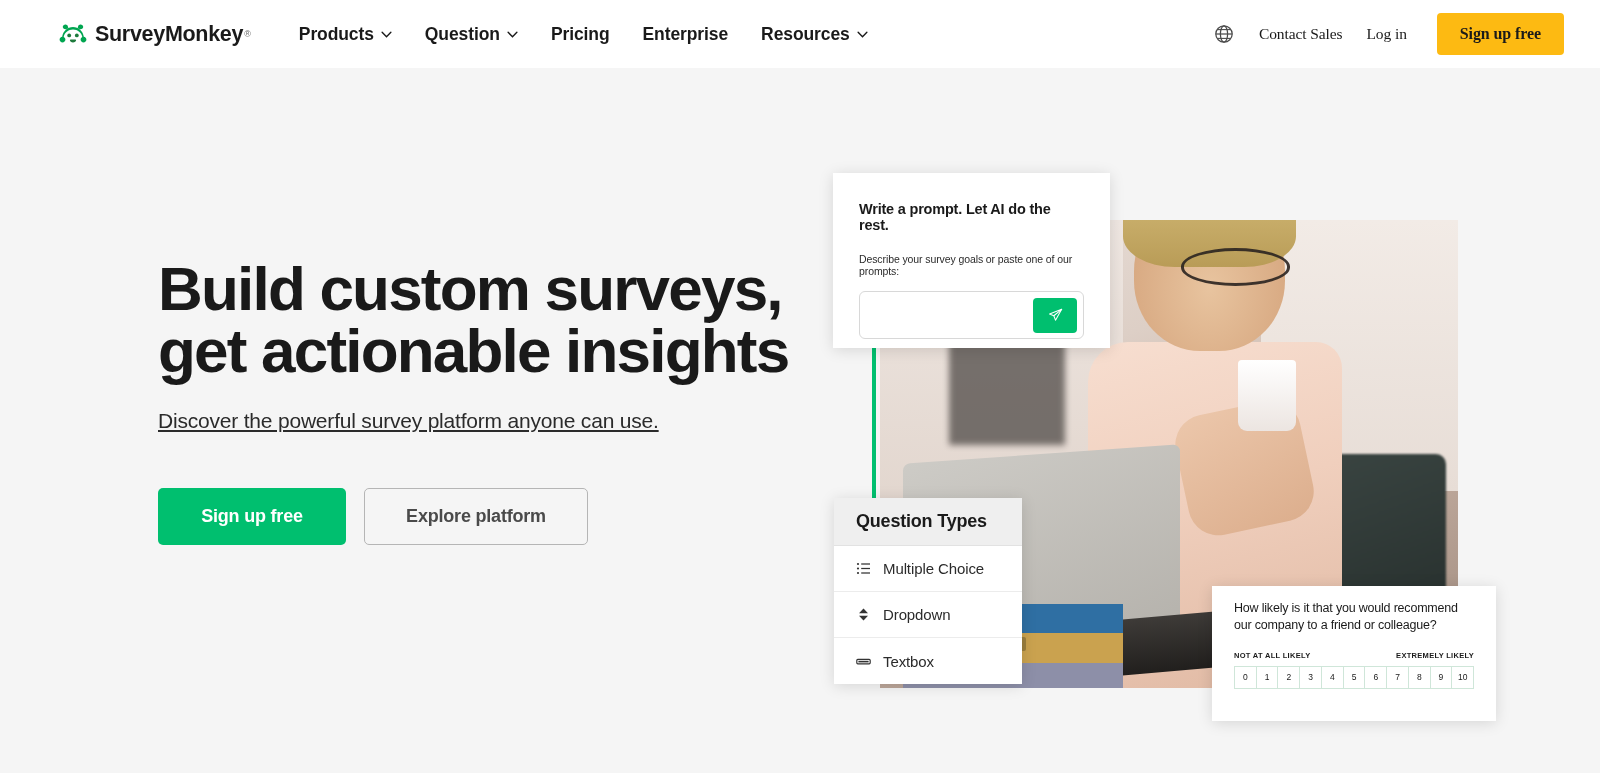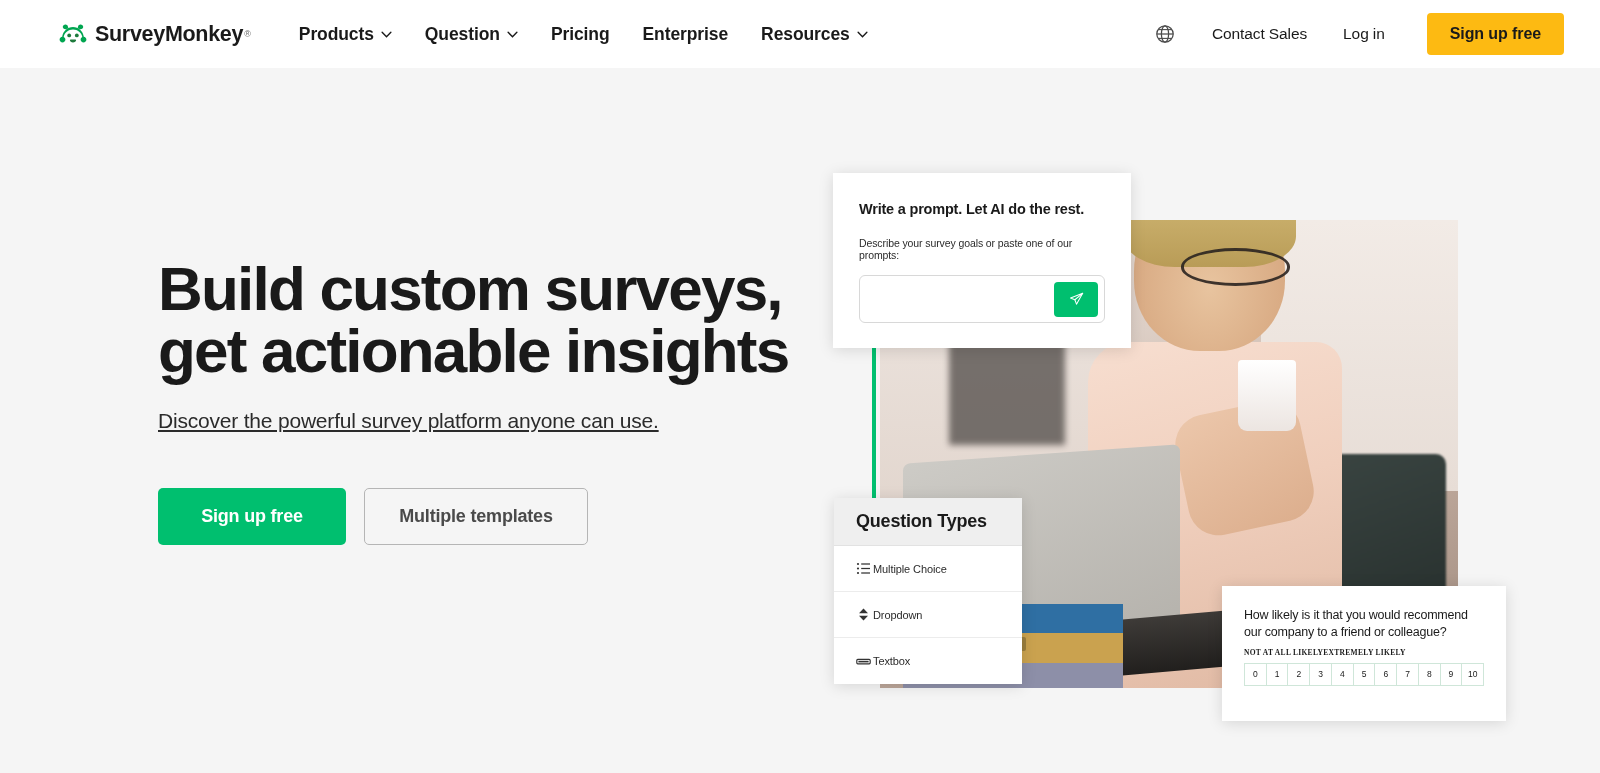--- a/index.html
+++ b/index.html
@@ -76,22 +76,23 @@
   }
   .chev {
     display: inline-block;
     width: 11px; height: 7px;
   }
   .chev svg { display:block; }
 
   .nav-right {
     display: flex;
     align-items: center;
-    gap: 16px;
+    gap: 4px;
     margin-right: 36px;
+    font-family: Liberation Serif, serif;
   }
   .globe-icon {
     width: 20px; height: 20px;
     margin-right: 21px;
     cursor: pointer;
     display: block;
   }
   .nav-util {
     font-size: 15.5px;
     color: #1a1a1a;
@@ -288,21 +289,21 @@
   
   .card {
     position: absolute;
     background: #ffffff;
     box-shadow: 0 2px 14px rgba(0,0,0,0.13);
   }
 
   .ai-card {
     left: -27px;
     top: -25px;
-    width: 298px;
+    width: 277px;
     height: 175px;
     padding: 28px 26px 0 26px;
     z-index: 20;
   }
   .ai-title {
     font-size: 14.5px;
     font-weight: 700;
     color: #1a1a1a;
     letter-spacing: -0.2px;
   }
@@ -357,55 +358,55 @@
     padding: 13px 22px;
     font-size: 18px;
     font-weight: 700;
     color: #1a1a1a;
     letter-spacing: -0.2px;
     border-bottom: 1px solid #e2e2e2;
   }
   .qt-item {
     display: flex;
     align-items: center;
-    gap: 2px;
+    gap: 12px;
     padding: 0 22px;
     height: 46px;
-    font-size: 11px;
+    font-size: 15px;
     color: #2b2b2b;
     border-bottom: 1px solid #ececec;
     cursor: pointer;
     letter-spacing: -0.1px;
   }
   .qt-item:last-child { border-bottom: none; }
   .qt-icon { width: 15px; height: 15px; flex: 0 0 15px; display:block; }
 
   
   .nps-card {
-    left: 362px;
+    left: 352px;
     top: 388px;
     width: 284px;
     height: 135px;
-    padding: 21px 22px 0 22px;
+    padding: 14px 22px 0 22px;
     z-index: 30;
   }
   .nps-q {
     font-size: 12.5px;
     line-height: 1.35;
     color: #1a1a1a;
     letter-spacing: -0.2px;
   }
   .nps-labels {
     display: flex;
-    margin-top: 7px;
+    justify-content: space-between;
+    margin-top: 17px;
     font-size: 7.5px;
     font-weight: 700;
     color: #1a1a1a;
     letter-spacing: 0.3px;
-    font-family: Liberation Serif, serif;
   }
   .nps-scale {
     display: flex;
     margin-top: 6px;
     border: 1px solid #cfe6d9;
   }
   .nps-cell {
     flex: 1;
     height: 21px;
     line-height: 21px;
@@ -498,21 +499,21 @@
 
   <div class="hero-copy">
     <h1 class="hero-title">
       <span>Build custom surveys,</span>
       <span class="line2">get actionable insights</span>
     </h1>
     <p class="hero-sub">Discover the powerful survey platform anyone can use.</p>
 
     <div class="hero-ctas">
       <button class="btn-primary">Sign up free</button>
-      <button class="btn-secondary">Multiple templates</button>
+      <button class="btn-secondary">Explore platform</button>
     </div>
   </div>
 
   <div class="hero-visual">
 
     <div class="green-frame"></div>
 
     <div class="photo">
       <div class="wall-left"></div>
       <div class="wall-right"></div>

